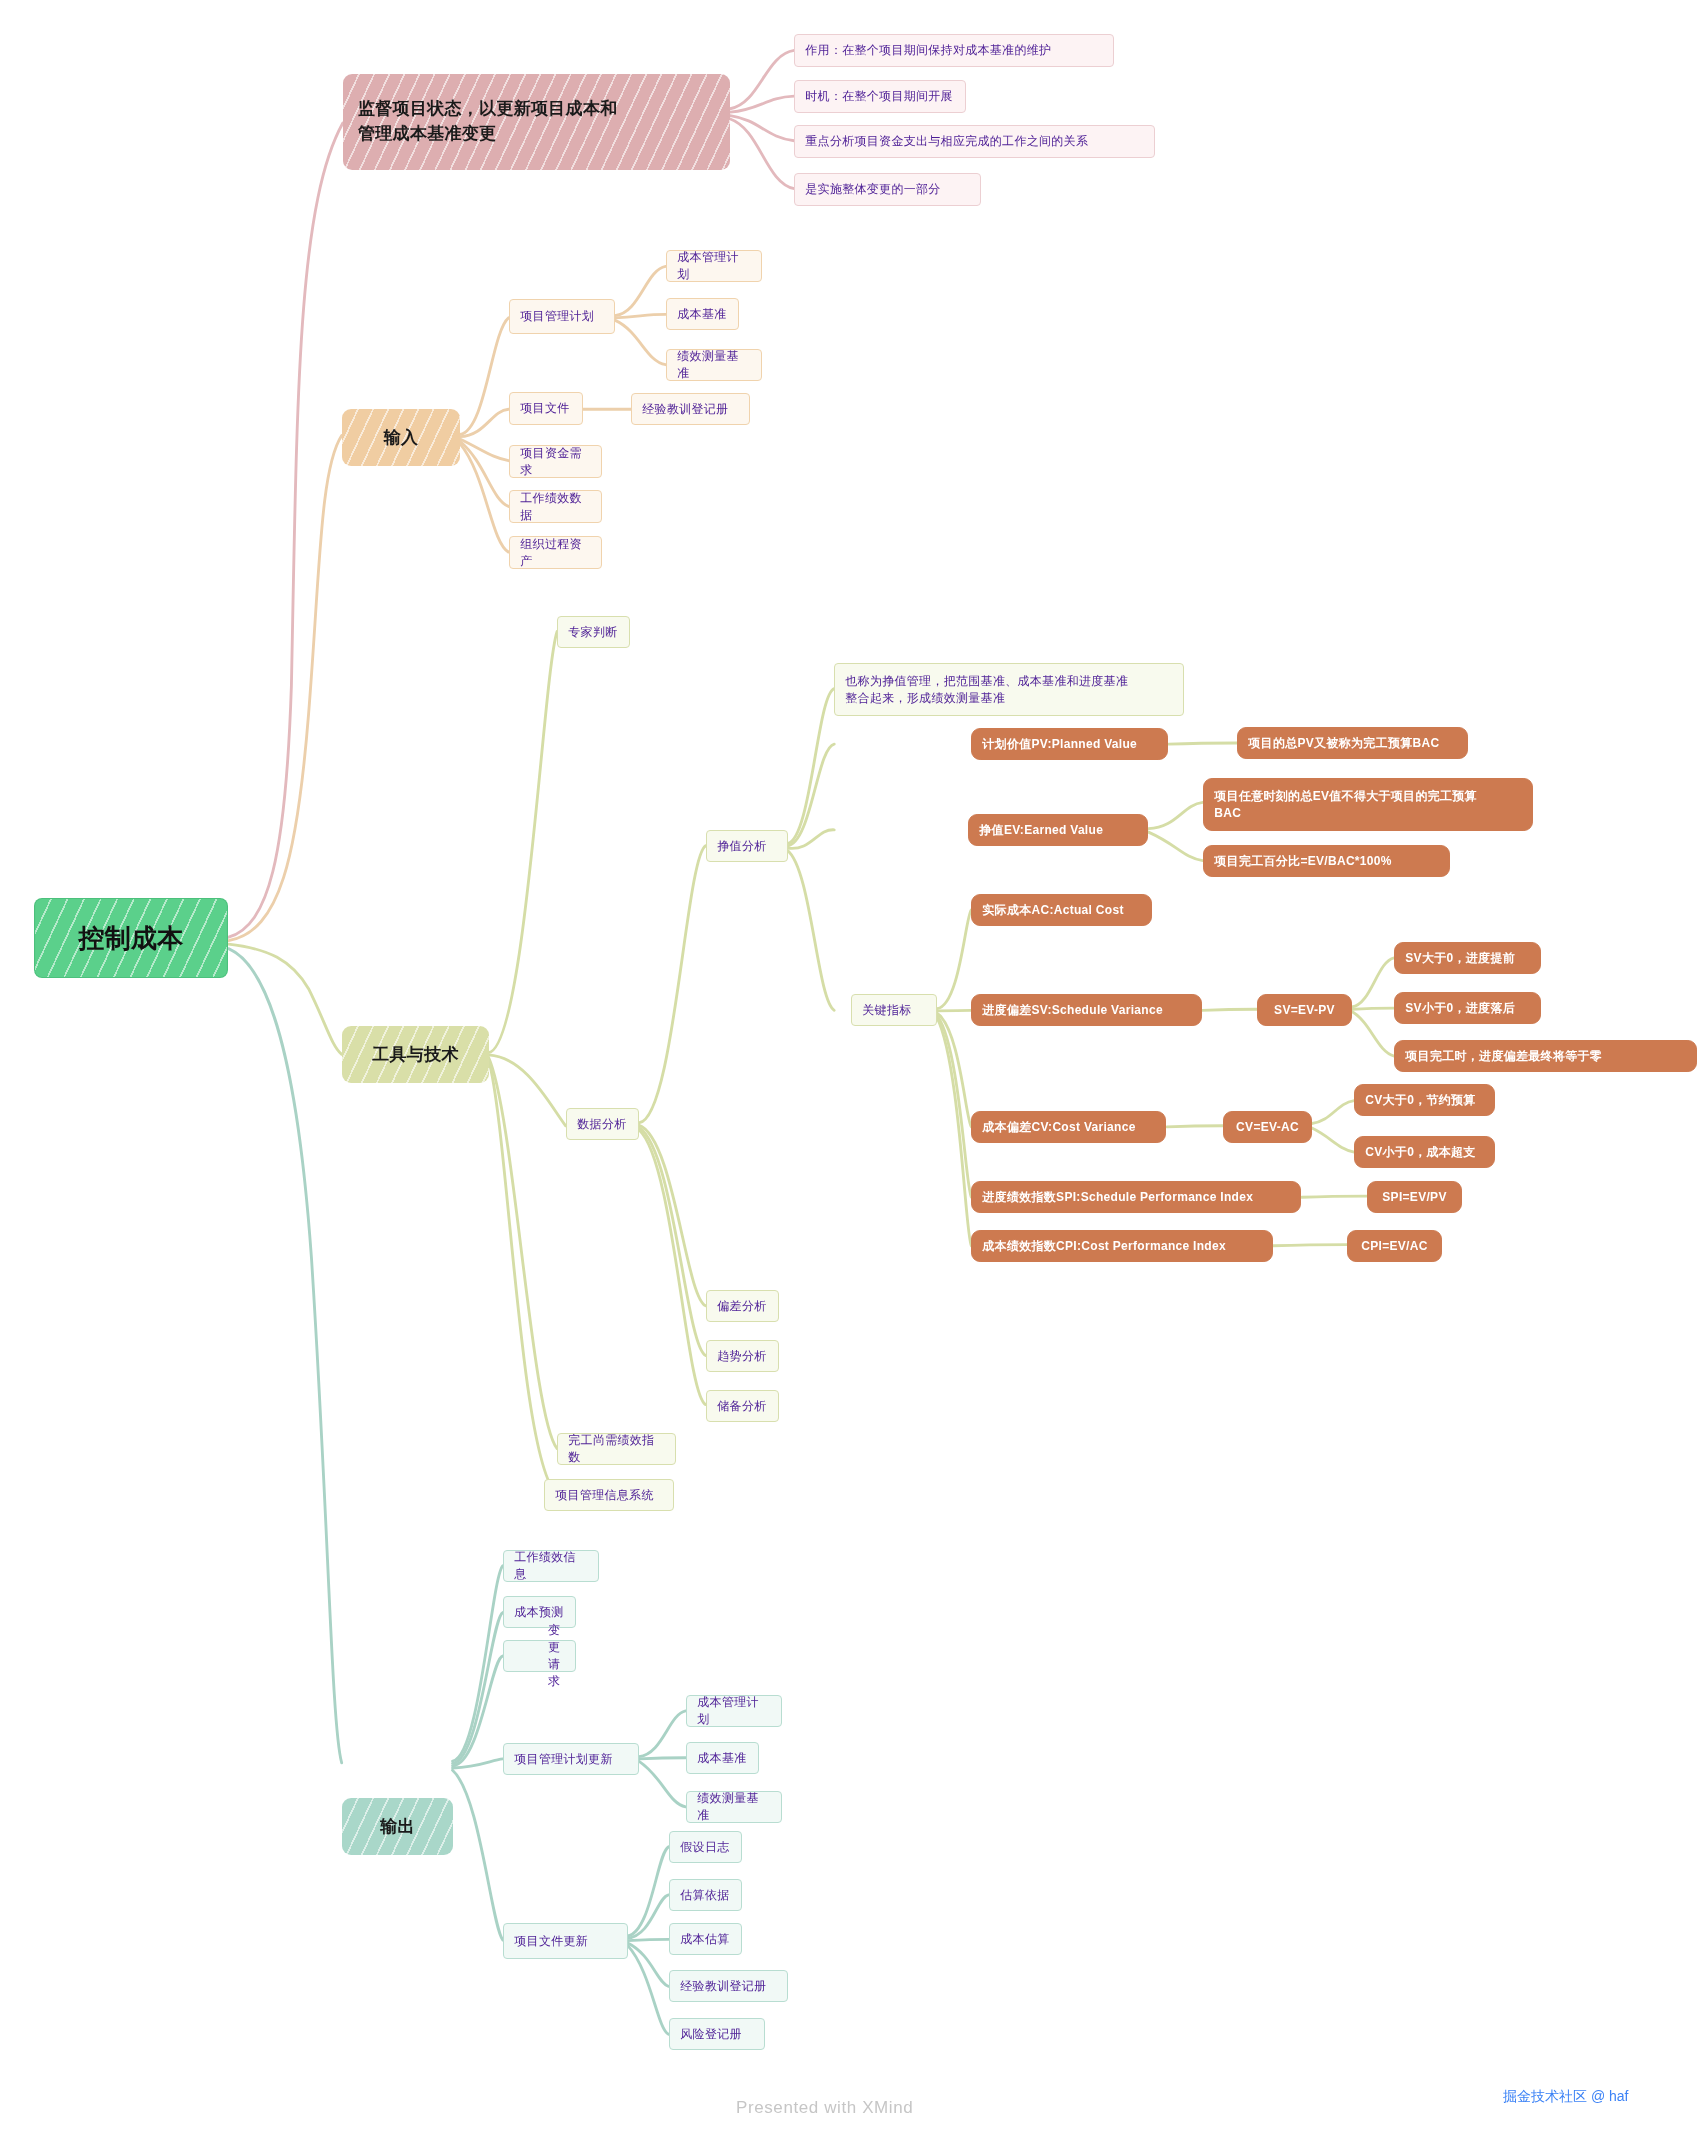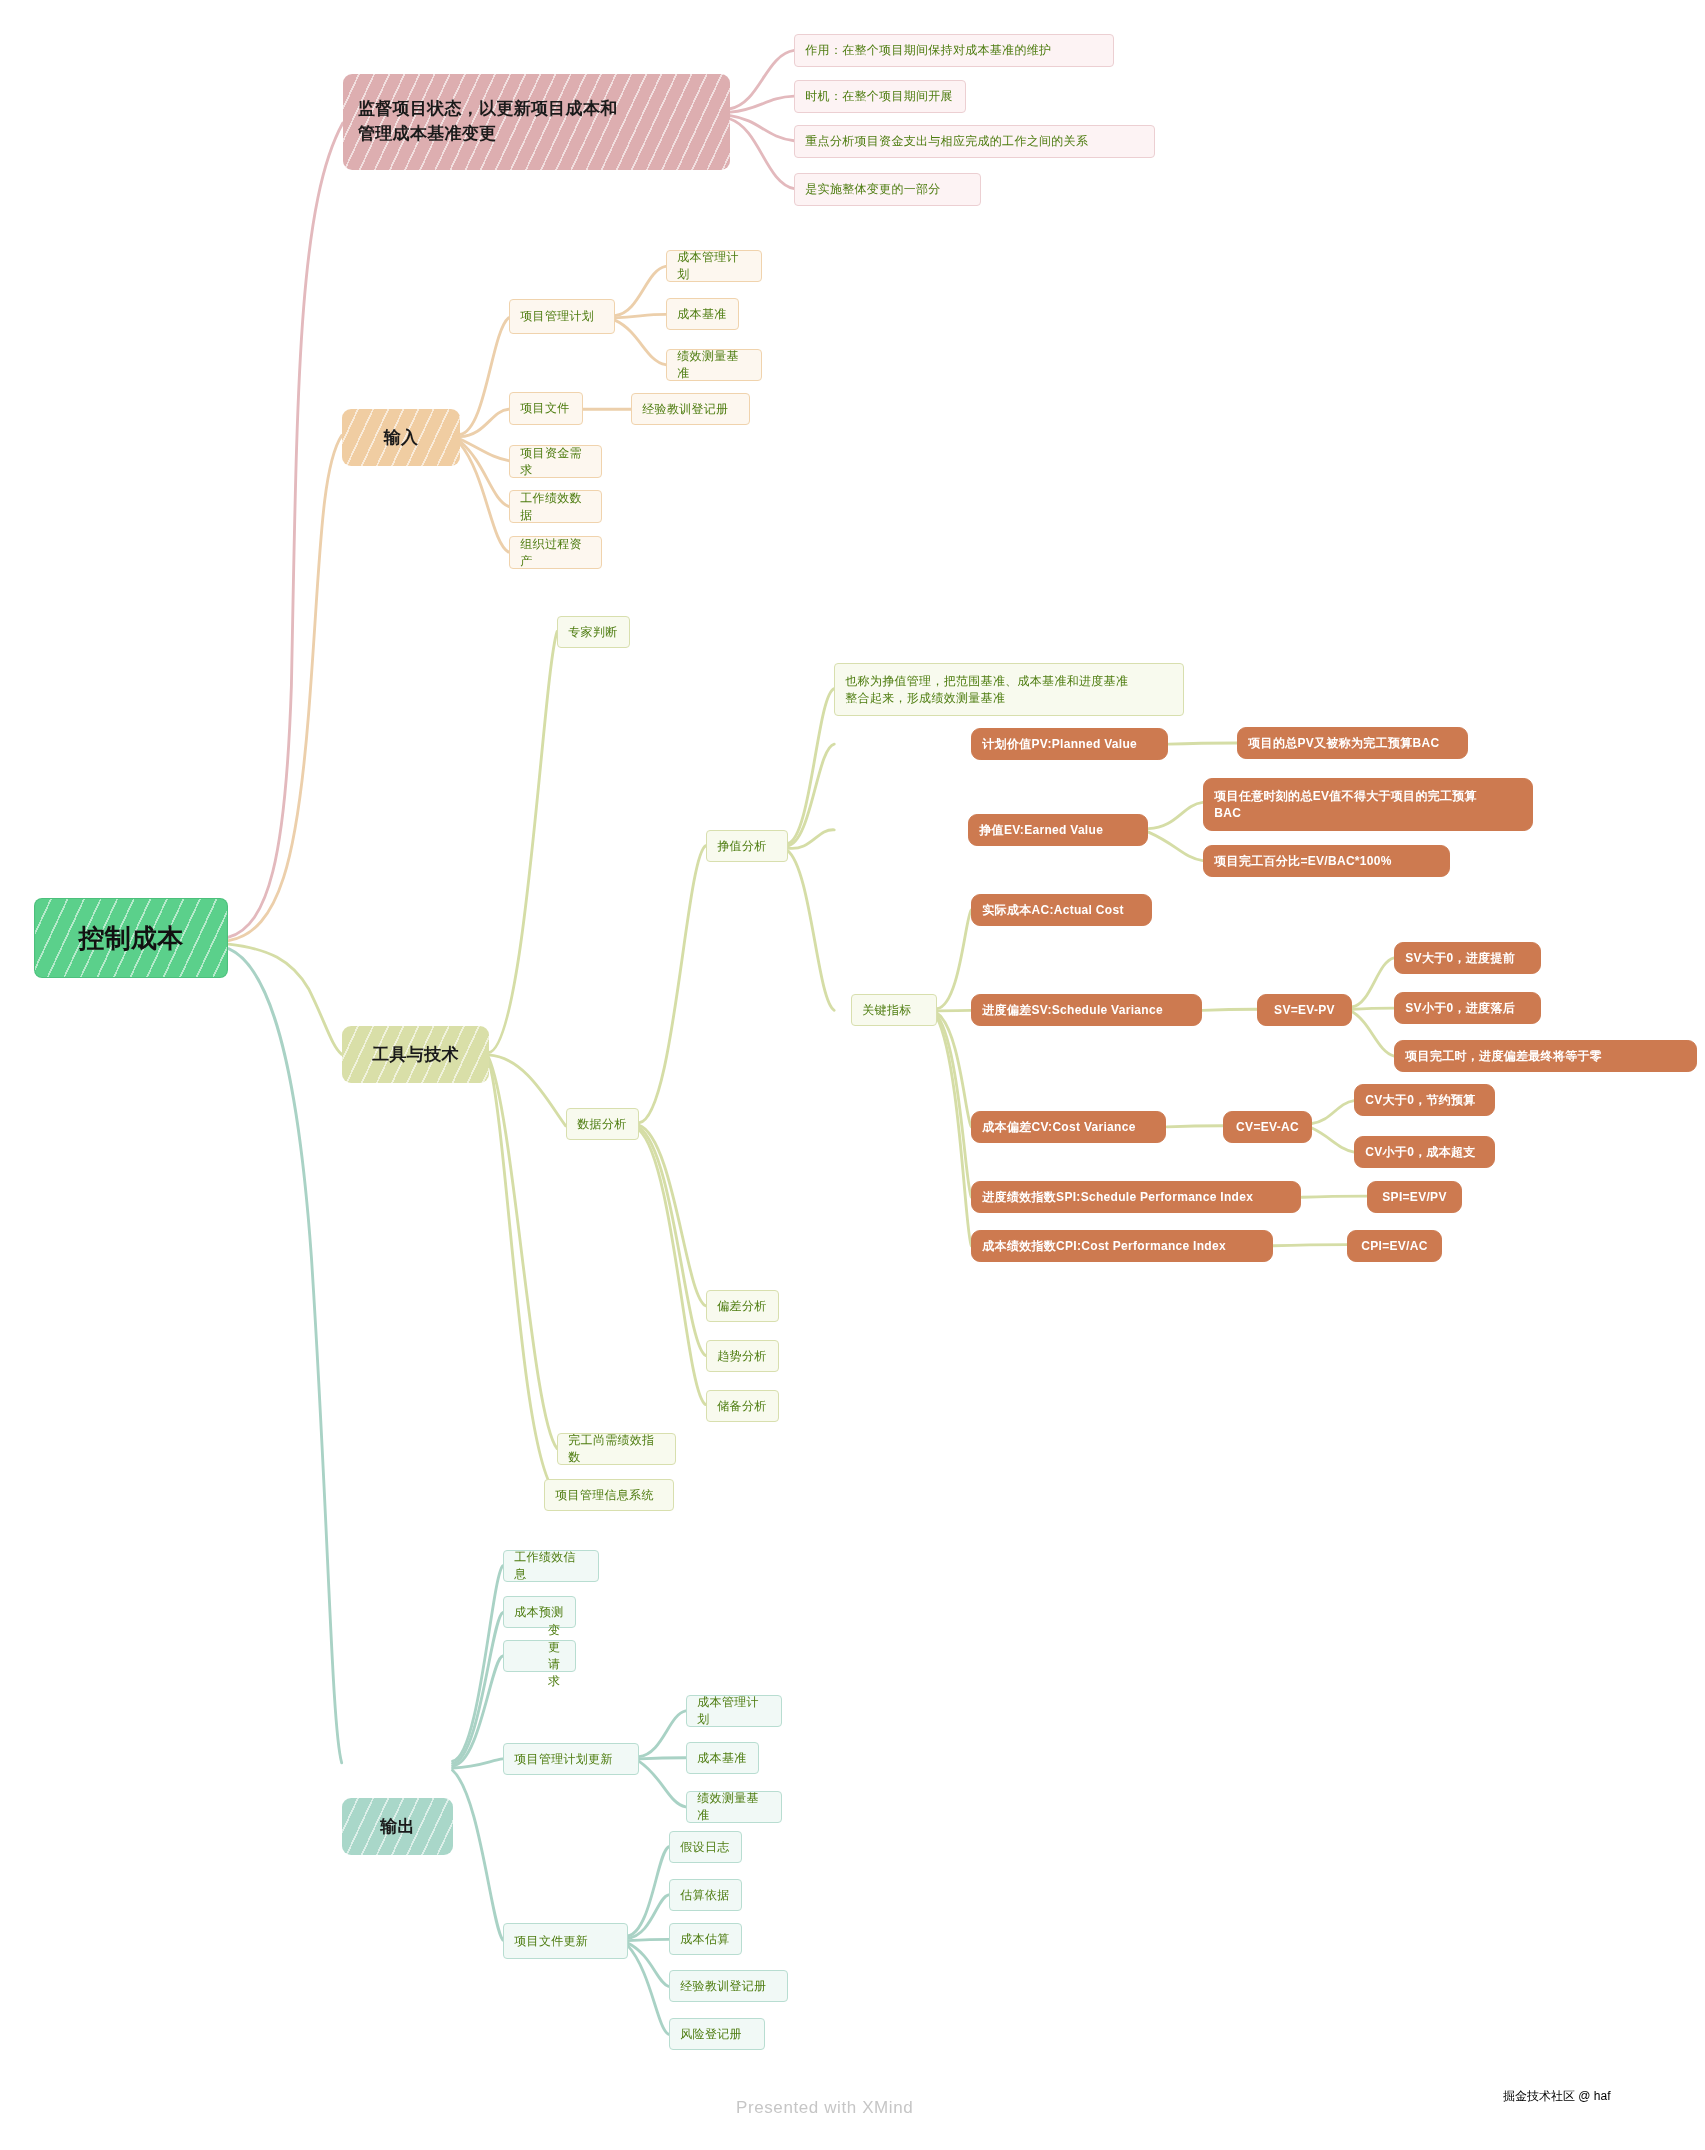--- a/index.html
+++ b/index.html
@@ -37,40 +37,40 @@
     border-radius:9.1px;
     background-image:repeating-linear-gradient(115deg,rgba(255,255,255,.6) 0 1.7px,rgba(255,255,255,0) 1.7px 13.7px);
   }
   .cat.pink{background-color:#ddaeb0;font-size:17px;justify-content:flex-start;padding:0 15px;line-height:1.45;}
   .cat.orange{background-color:#f0cda2;}
   .cat.olive{background-color:#d9dfa8;}
   .cat.teal{background-color:#a9d7c9;}
 
   
   .chip{
-    font-size:12px;color:#4d7c0f;padding:0 10.3px;
+    font-size:12px;color:#4c1d95;padding:0 10.3px;
     border-radius:4px;border:1.7px solid #ccc;background:#fbfaf6;
     line-height:1.4;
   }
   .chip.pink{border-color:#eccfd2;background:#fdf3f4;}
   .chip.orange{border-color:#f0d3ad;background:#fdf7ef;}
   .chip.olive{border-color:#d8dfae;background:#f8faee;}
   .chip.teal{border-color:#b8ddd1;background:#f1f9f6;}
 
   
   .chip.solid{
     background:#cd7a50;border-color:#cd7a50;color:#ffffff;font-weight:700;
     border-radius:9.1px;
   }
 
   .multiline{align-items:center;}
 
   .wm{position:absolute;color:#c9c9c9;}
   .wm-xmind{left:736px;top:2098px;font-size:17px;color:#c6c6c6;letter-spacing:0.6px;}
-  .wm-user{left:1503px;top:2088px;font-size:12px;color:#000000;}
+  .wm-user{left:1503px;top:2088px;font-size:14px;color:#3b82f6;}
 </style>
 </head>
 <body>
 
 <div id="canvas">
 
   <svg id="edges" viewBox="0 0 2984 3764">
     <g fill="none" stroke-width="5" stroke-linecap="round">
 
       <path d="M400,1640 C470,1620 500,1500 510,1200 C520,700 520,360 600,215" stroke="#e3b9bd"></path>

